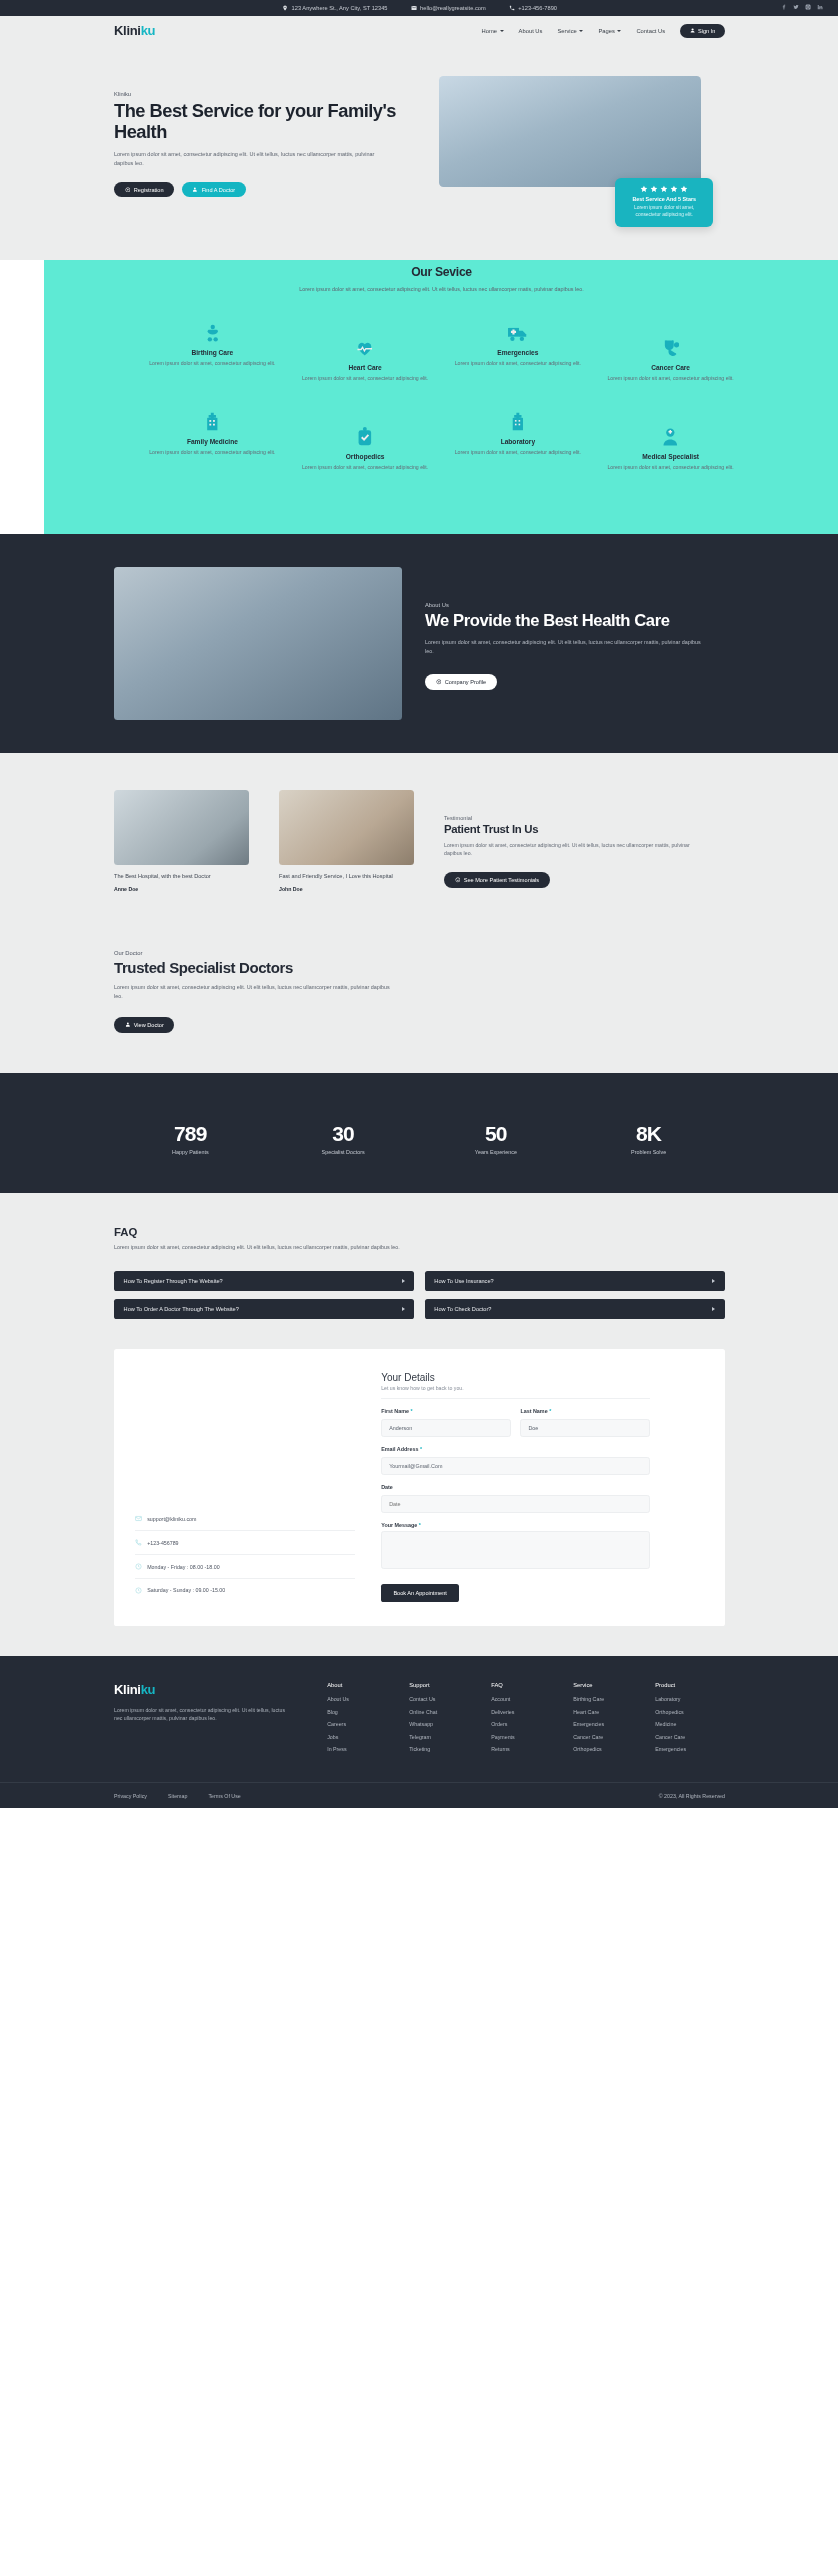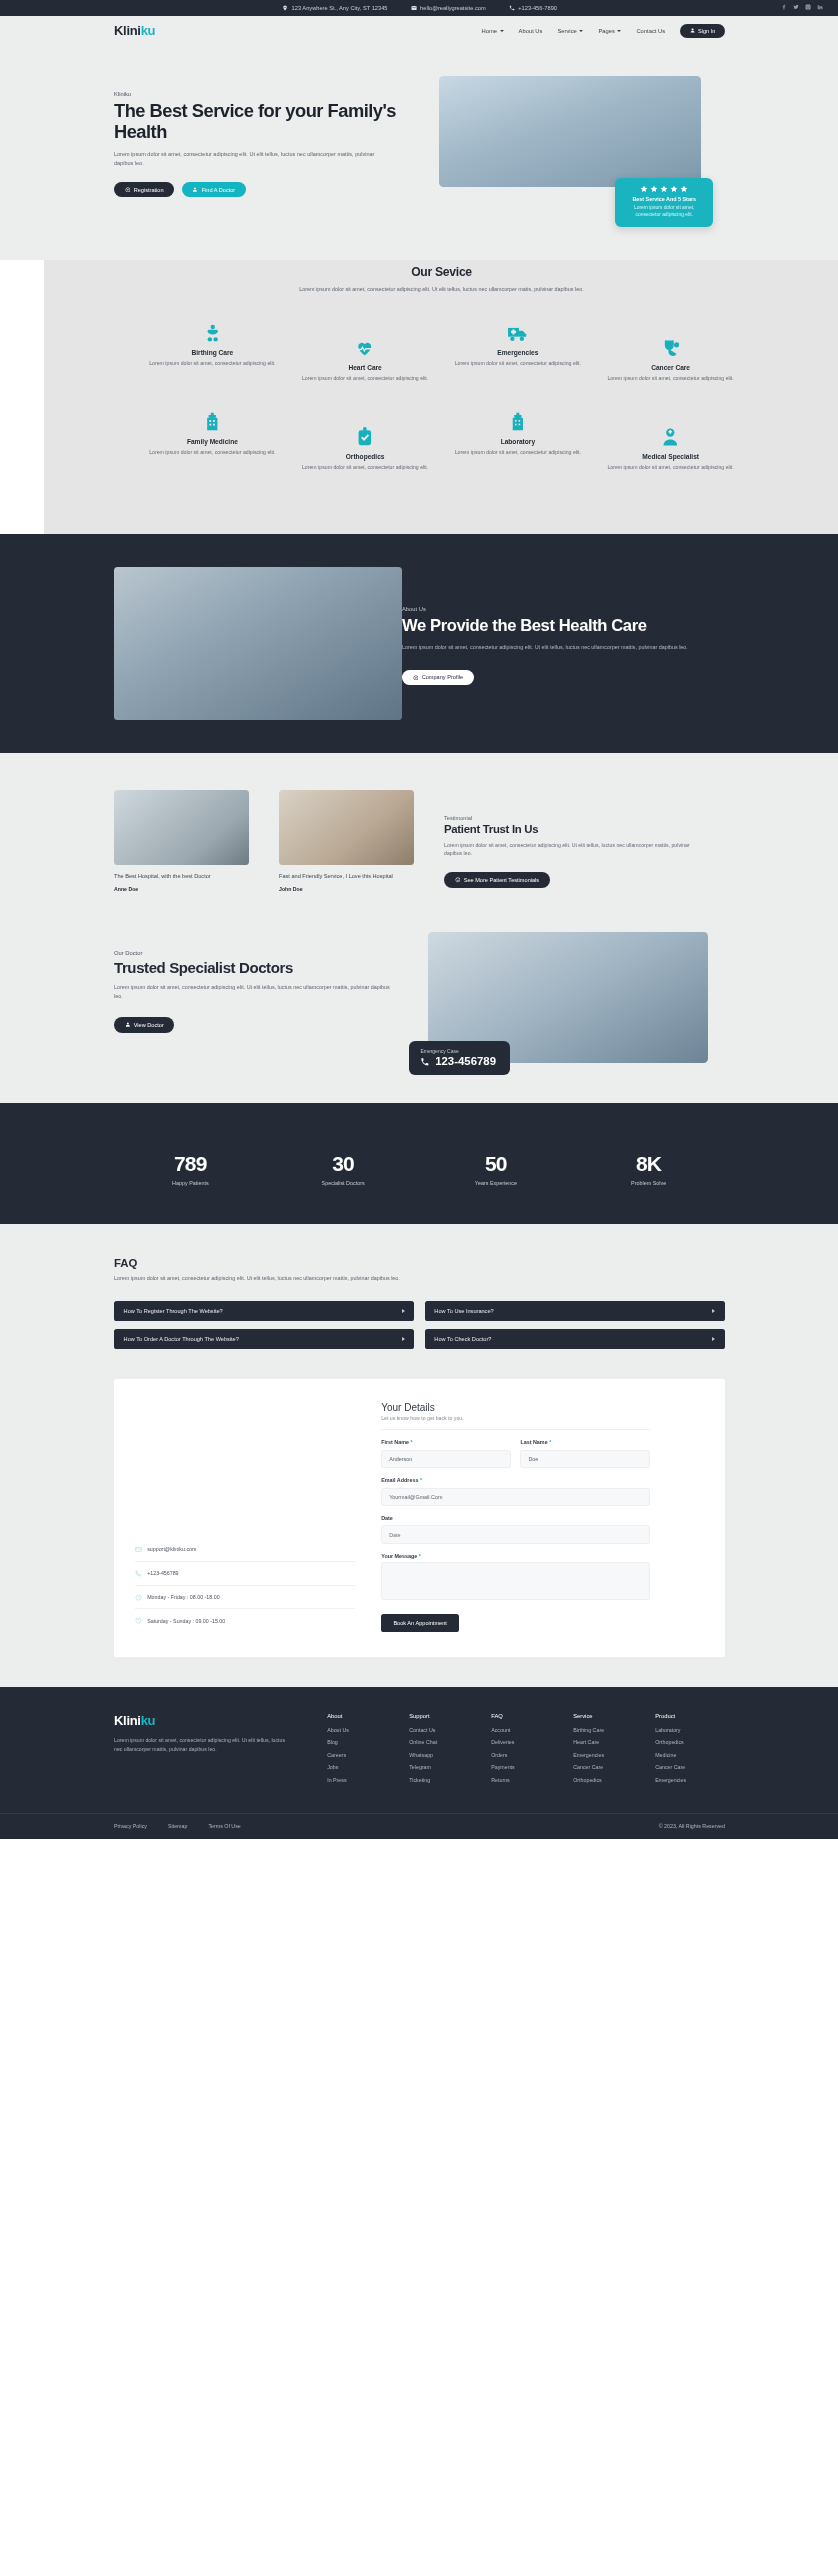--- a/index.html
+++ b/index.html
@@ -65,34 +65,34 @@
     position:absolute; right:-12.2px; bottom:-40px; width:98px;
     background:#19b4c0; border-radius:6.1px; padding:7px 7.9px 7.9px; text-align:center;
     box-shadow:0 2.6px 8.7px rgba(0,0,0,.14);
   }
   .stars { display:flex; justify-content:center; gap:2.2px; margin-bottom:3.5px; }
   .star { width:7.9px; height:7.9px; fill:#ffffff; }
   .rating-t { font-size:5.4px; font-weight:bold; color:#fff; }
   .rating-s { font-size:4.9px; color:#d9f4f6; line-height:1.5; margin-top:1.7px; }
 
   
-  .services { background:#e5e5e5; padding:5.2px 0 40px; text-align:center;margin-left:44px; }
+  .services { background:#5eead4; padding:5.2px 0 40px; text-align:center;margin-left:44px; }
   .sec-title { font-size:12.2px; font-weight:bold; letter-spacing:-0.3px; }
   .sec-sub { font-size:5.4px; color:#5d646f; line-height:1.65; margin:5.2px auto 0; width:297px; }
   .svc-grid { width:611px; margin:23px auto 0; display:flex; flex-wrap:wrap; }
   .svc { width:25%; text-align:center; padding:0 12.2px; margin-bottom:23px; }
   .svc.stag { margin-top:15px; }
   .svc-ic { height:26px; display:flex; align-items:flex-end; justify-content:center; margin-bottom:6.1px; }
   .svc-ic svg { fill:#19b0bd; }
   .svc-t { font-size:6.6px; font-weight:bold; color:#252b36; }
   .svc-d { font-size:5.2px; color:#646b76; line-height:1.6; margin-top:3.5px; }
 
   
   .about { background:#252b36; padding:33px 0; }
-  .about-in { width:611px; margin:0 auto; display:flex; align-items:center; }
+  .about-in { width:611px; margin:0 auto; display:flex; gap:23px; align-items:center; }
   .about-img {
     width:288px; height:153px; border-radius:3.5px;
     background:linear-gradient(150deg,#b9c6cf 0%,#8fa3b2 40%,#5f7485 100%);
   }
   .about-right { flex:1; padding-top:3.5px; }
   .about-eyebrow { font-size:5.8px; color:#c2c7cf; margin-bottom:3.5px; }
   .about-h2 { font-size:16.6px; line-height:1.15; font-weight:bold; color:#fff; letter-spacing:-0.4px; }
   .about-p { font-size:5.4px; color:#b6bcc5; line-height:1.65; margin-top:7.9px; width:94%; }
   .about-btn { margin-top:15.7px; }
 
@@ -477,32 +477,20 @@
       <p class="docs-p">Lorem ipsum dolor sit amet, consectetur adipiscing elit. Ut elit tellus, luctus nec ullamcorper mattis, pulvinar dapibus leo.</p>
       <div style="margin-top:14px;">
         <button class="btn btn-dark">
           <svg viewBox="0 0 24 24">
               <path d="M12 2a4 4 0 1 0 0 8 4 4 0 0 0 0-8zm0 10c-4 0-8 2-8 5v3h16v-3c0-3-4-5-8-5z"></path>
             </svg>
           <span>View Doctor</span>
         </button>
       </div>
     </div>
-    <div class="docs-right">
-      <div class="docs-img"></div>
-      <div class="emg">
-        <div class="emg-l">Emergency Case</div>
-        <div class="emg-n">
-          <svg viewBox="0 0 24 24">
-              <path d="M6.6 10.8a15.1 15.1 0 0 0 6.6 6.6l2.2-2.2a1 1 0 0 1 1-.2 11.4 11.4 0 0 0 3.6.6 1 1 0 0 1 1 1V20a1 1 0 0 1-1 1A17 17 0 0 1 3 4a1 1 0 0 1 1-1h3.4a1 1 0 0 1 1 1 11.4 11.4 0 0 0 .6 3.6 1 1 0 0 1-.2 1z"></path>
-            </svg>
-          <span>123-456789</span>
-        </div>
-      </div>
-    </div>
   </div>
 </section>
 
 <section class="stats">
   <div class="stats-in">
     <div class="stat">
       <div class="stat-n">789</div>
       <div class="stat-l">Happy Patients</div>
     </div>
     <div class="stat">

